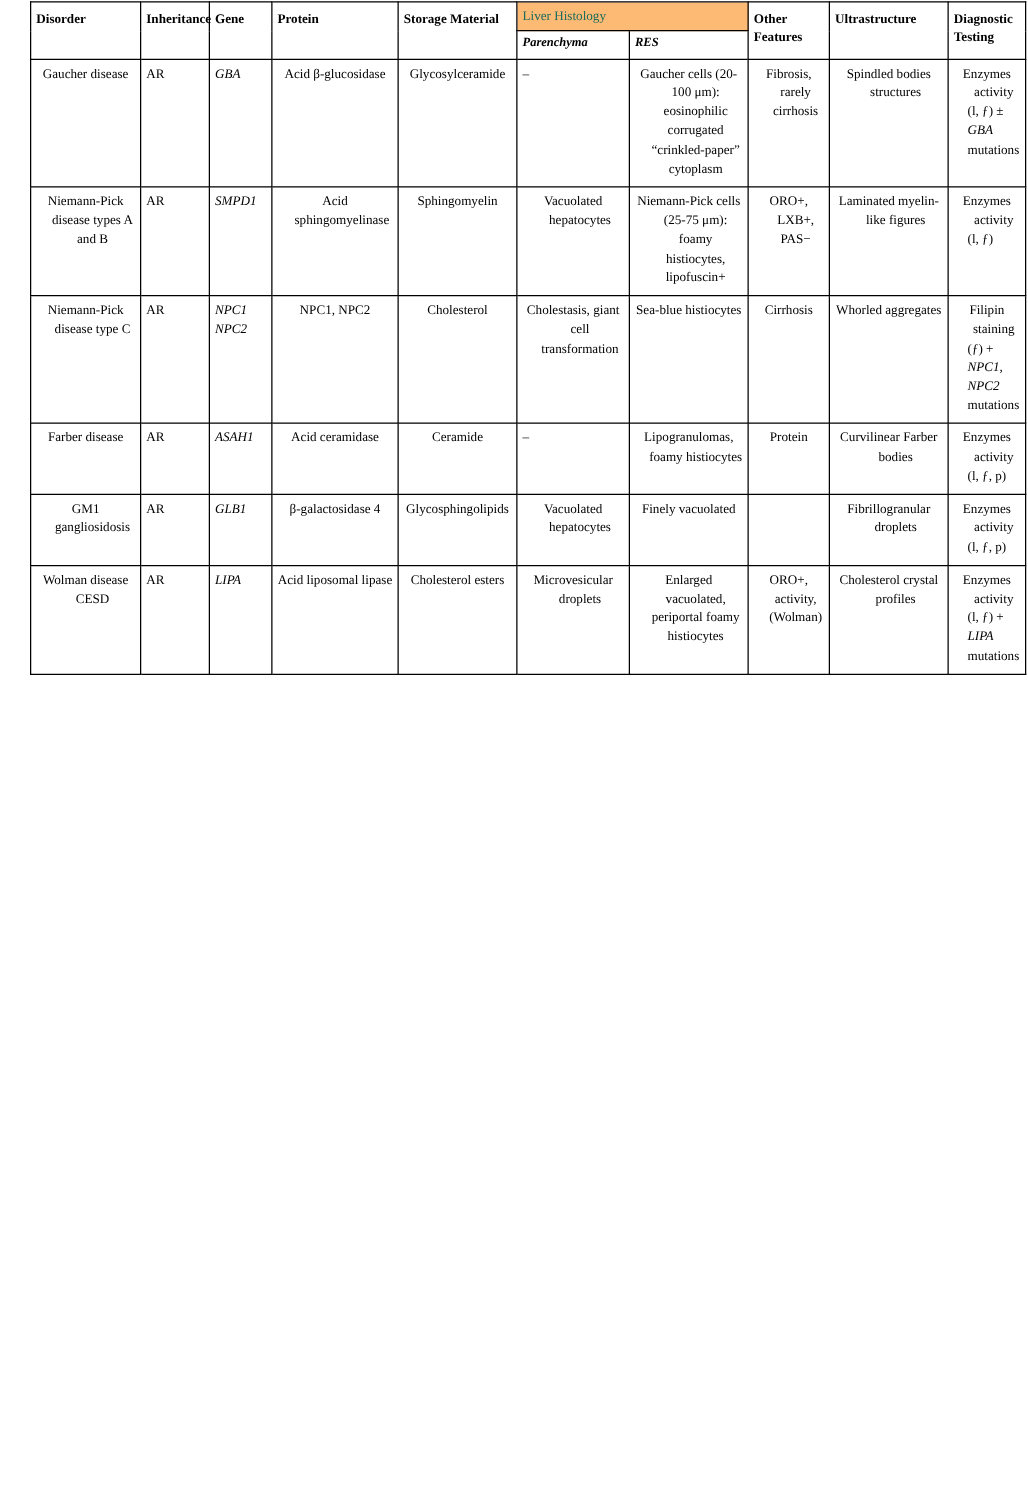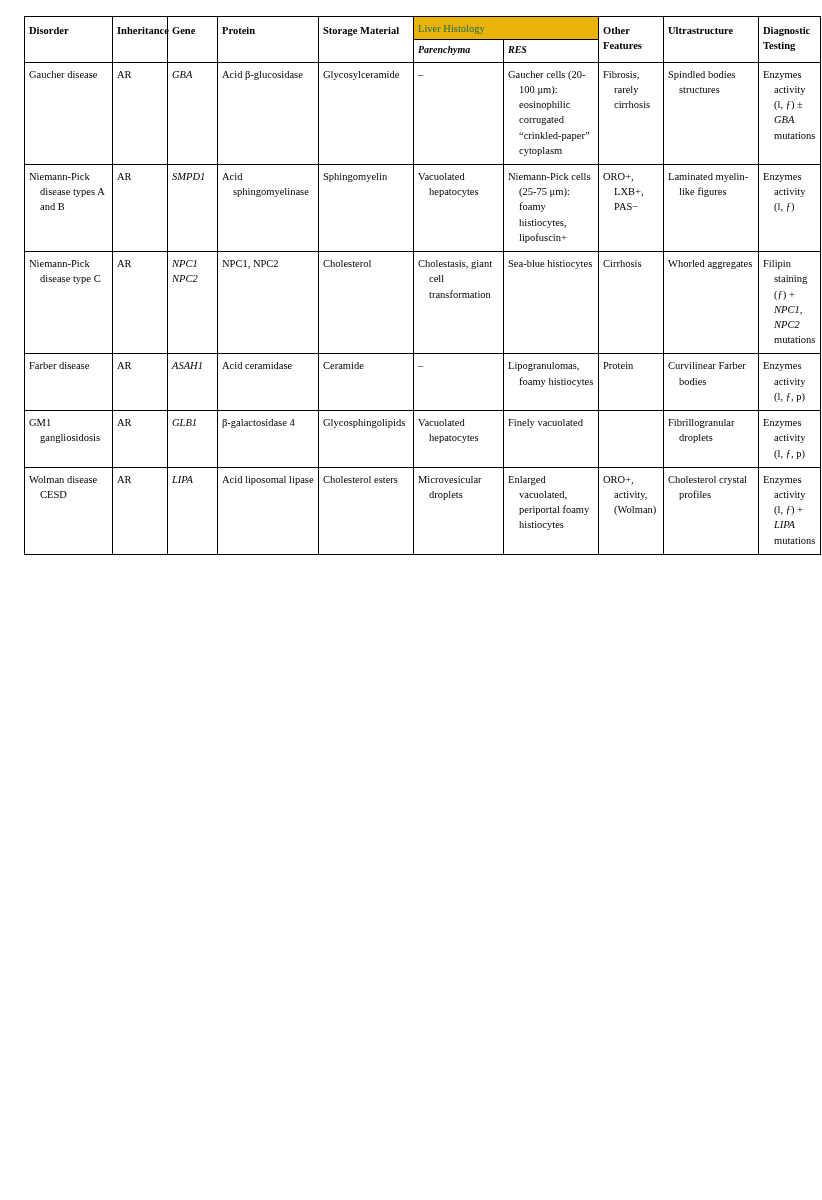--- a/index.html
+++ b/index.html
@@ -16,21 +16,21 @@
   }
   .page {
     position: relative;
     width: 822px;
     height: 1200px;
   }
   table.lsd-table {
     border-collapse: collapse;
     table-layout: fixed;
     width: 796px;
-    margin: 16px 0 0 24px;
+    margin: 1px 0 0 24px;
   }
   table.lsd-table td,
   table.lsd-table th {
     border: 1px solid #000000;
     vertical-align: top;
     padding: 4px 4px 6px 4px;
     font-size: 10.5px;
     line-height: 1.45;
     text-align: left;
     font-weight: normal;
@@ -47,21 +47,21 @@
   col.c-ultra         { width: 95px; }
   col.c-diag          { width: 62px; }
 
   thead th.hdr {
     font-weight: bold;
     font-size: 10.5px;
     padding: 6px 4px 8px 4px;
     vertical-align: top;
   }
   thead th.hdr-liver {
-    background: #eab308;
+    background: #fdba74;
     color: #1a6b5a;
     font-weight: normal;
     font-size: 10.5px;
     padding: 4px 4px 3px 4px;
     vertical-align: top;
   }
   thead th.sub {
     font-style: italic;
     font-weight: bold;
     font-size: 10px;
@@ -69,20 +69,21 @@
     vertical-align: top;
   }
   td.gene {
     font-style: italic;
   }
   .ital { font-style: italic; }
   .cell-indent {
     display: block;
     padding-left: 11px;
     text-indent: -11px;
+    text-align: center;
   }
   .sub-line {
     display: block;
     padding-left: 11px;
   }
 </style>
 </head>
 <body>
 
 <div class="page">

